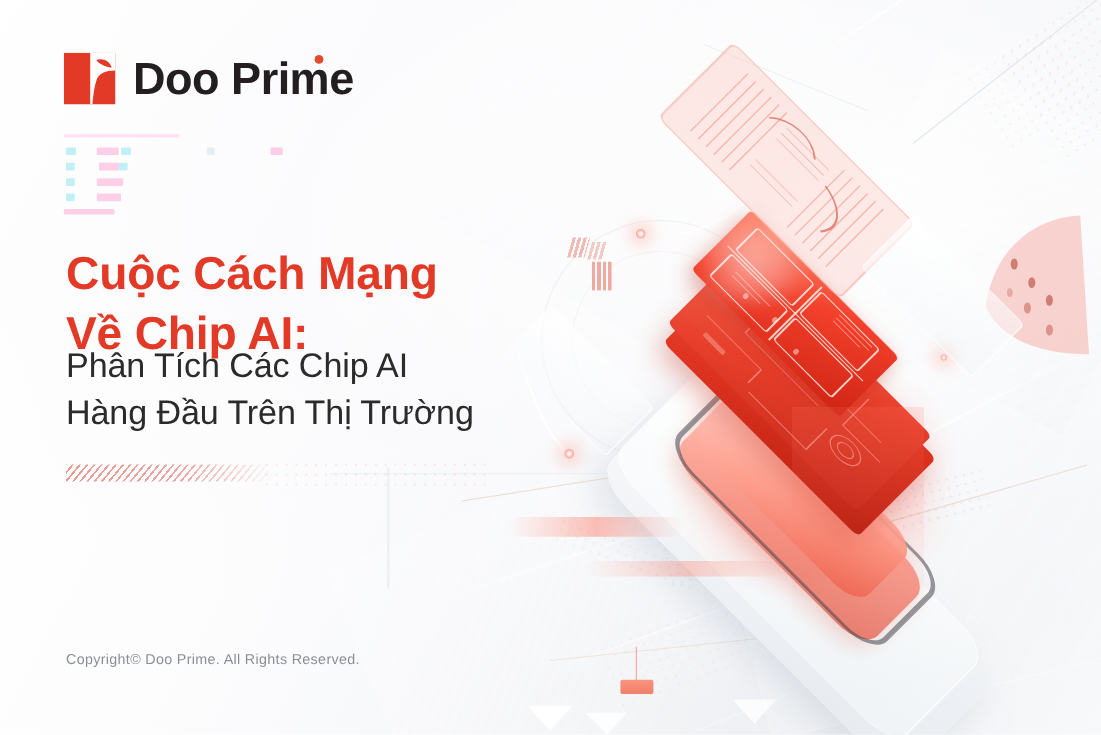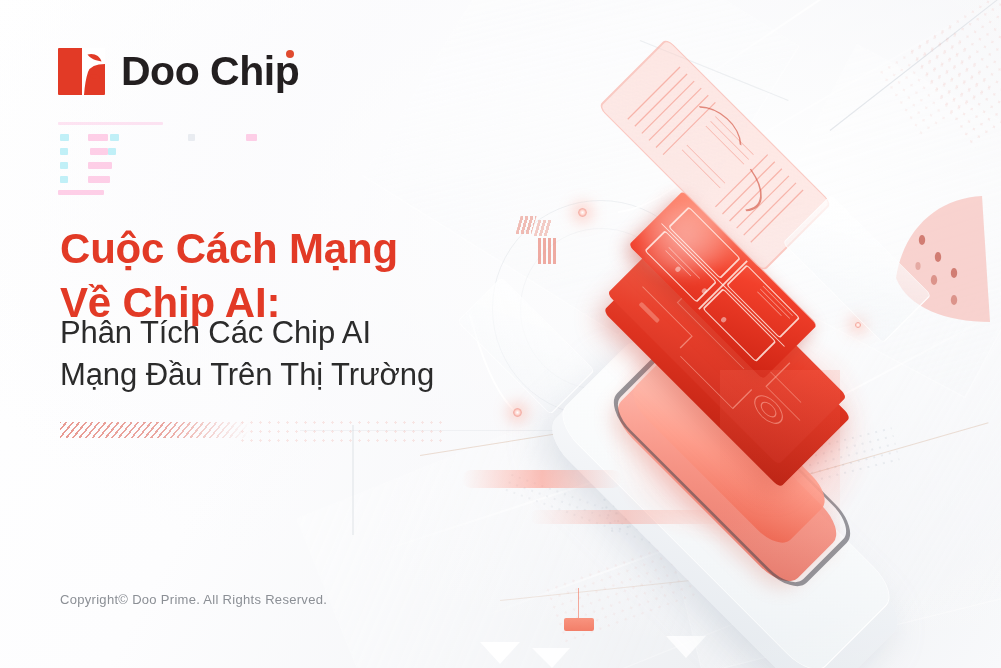--- a/index.html
+++ b/index.html
@@ -413,23 +413,23 @@
 
   <div class="logo-wrap">
     <div class="logo-mark">
       <svg viewBox="0 0 47 47" style="width:47px; height:47px; display:block;">
         <rect x="0" y="0" width="47" height="47" rx="1" fill="#e23a26"></rect>
         <path d="M24 0 L47 0 L47 16 Q33 16 30 24 Q27 33 26 47 L24 47 Z" fill="#ffffff"></path>
         <path d="M29.5 6.5 C 36 4.5, 42 8, 43.5 13.5 C 37.5 12.5, 32.5 10.5, 29.5 6.5 Z" fill="#e23a26"></path>
         <path d="M31.5 27.5 C 36.5 24.5, 41 27, 42.5 31 C 37 31.5, 33.5 30.5, 31.5 27.5 Z" fill="#e23a26"></path>
       </svg>
     </div>
-    <div class="logo-text">Doo Chip</div>
+    <div class="logo-text">Doo Prime</div>
     <div class="logo-dot" style="left:228px; top:2px;"></div>
   </div>
 
   <div class="headline">Cuộc Cách Mạng
 Về Chip AI:</div>
   <div class="subhead">Phân Tích Các Chip AI
-Mạng Đầu Trên Thị Trường</div>
+Hàng Đầu Trên Thị Trường</div>
   <div class="copyright">Copyright© Doo Prime. All Rights Reserved.</div>
 
 </div>
 
 </body></html>

